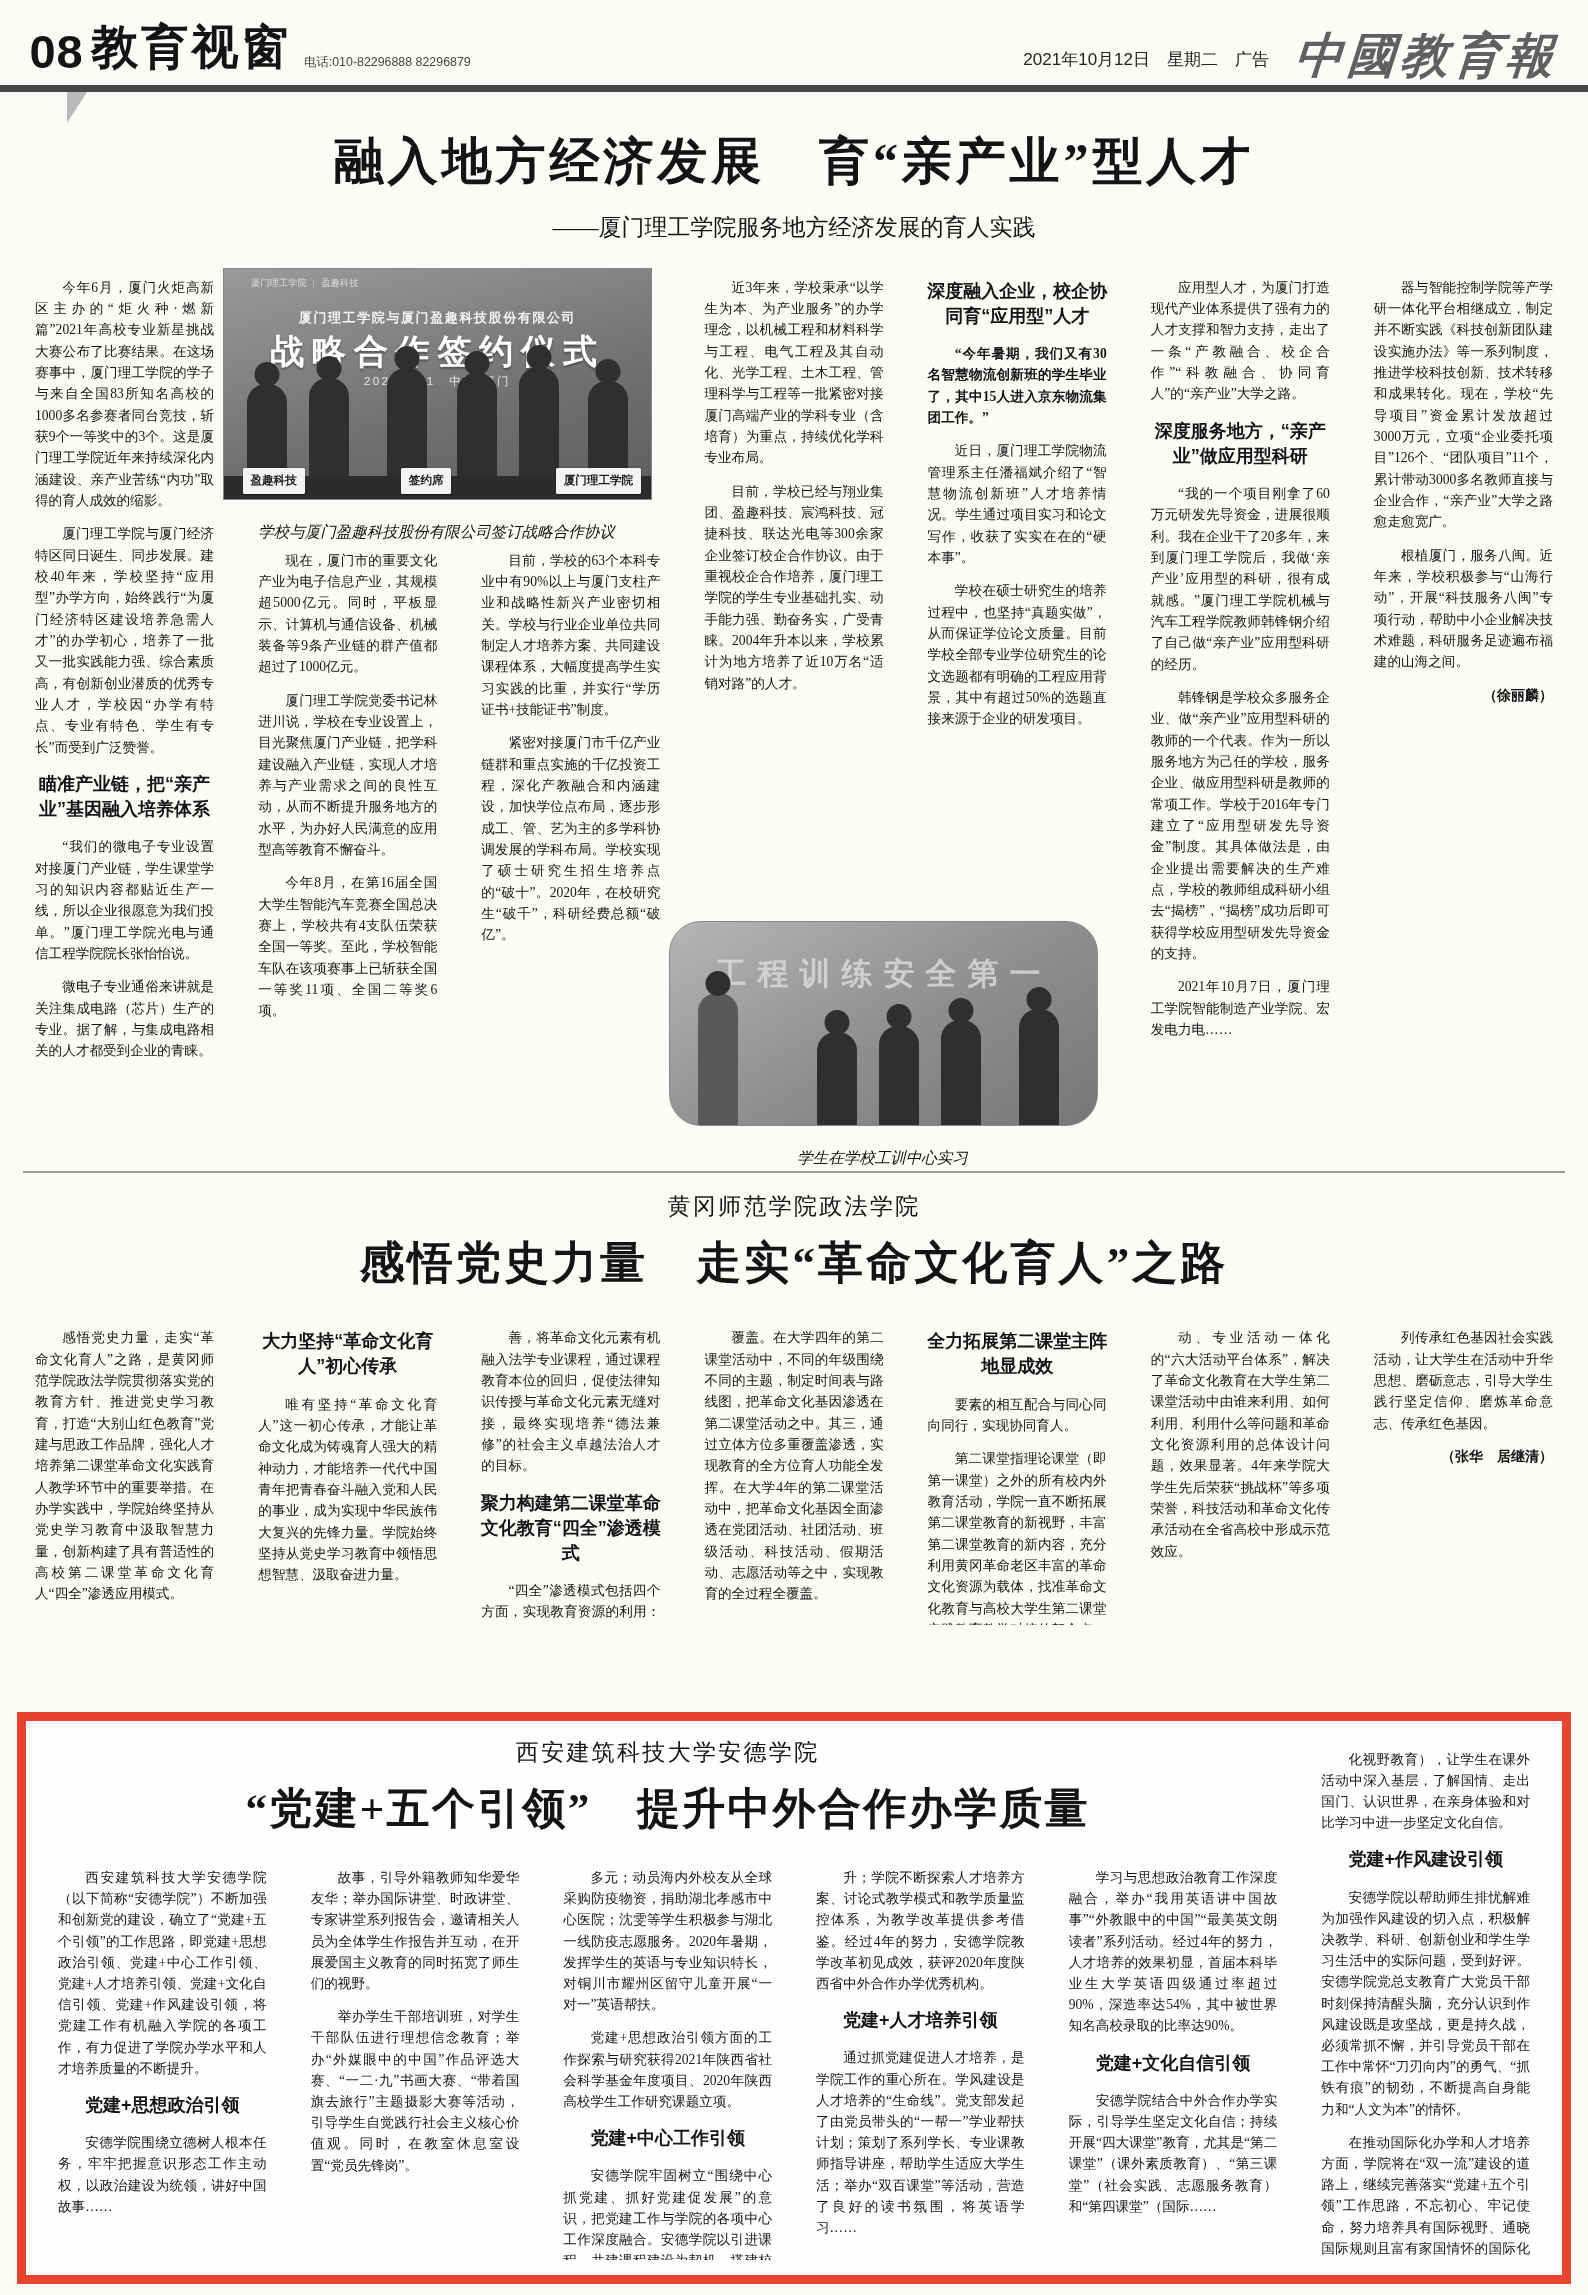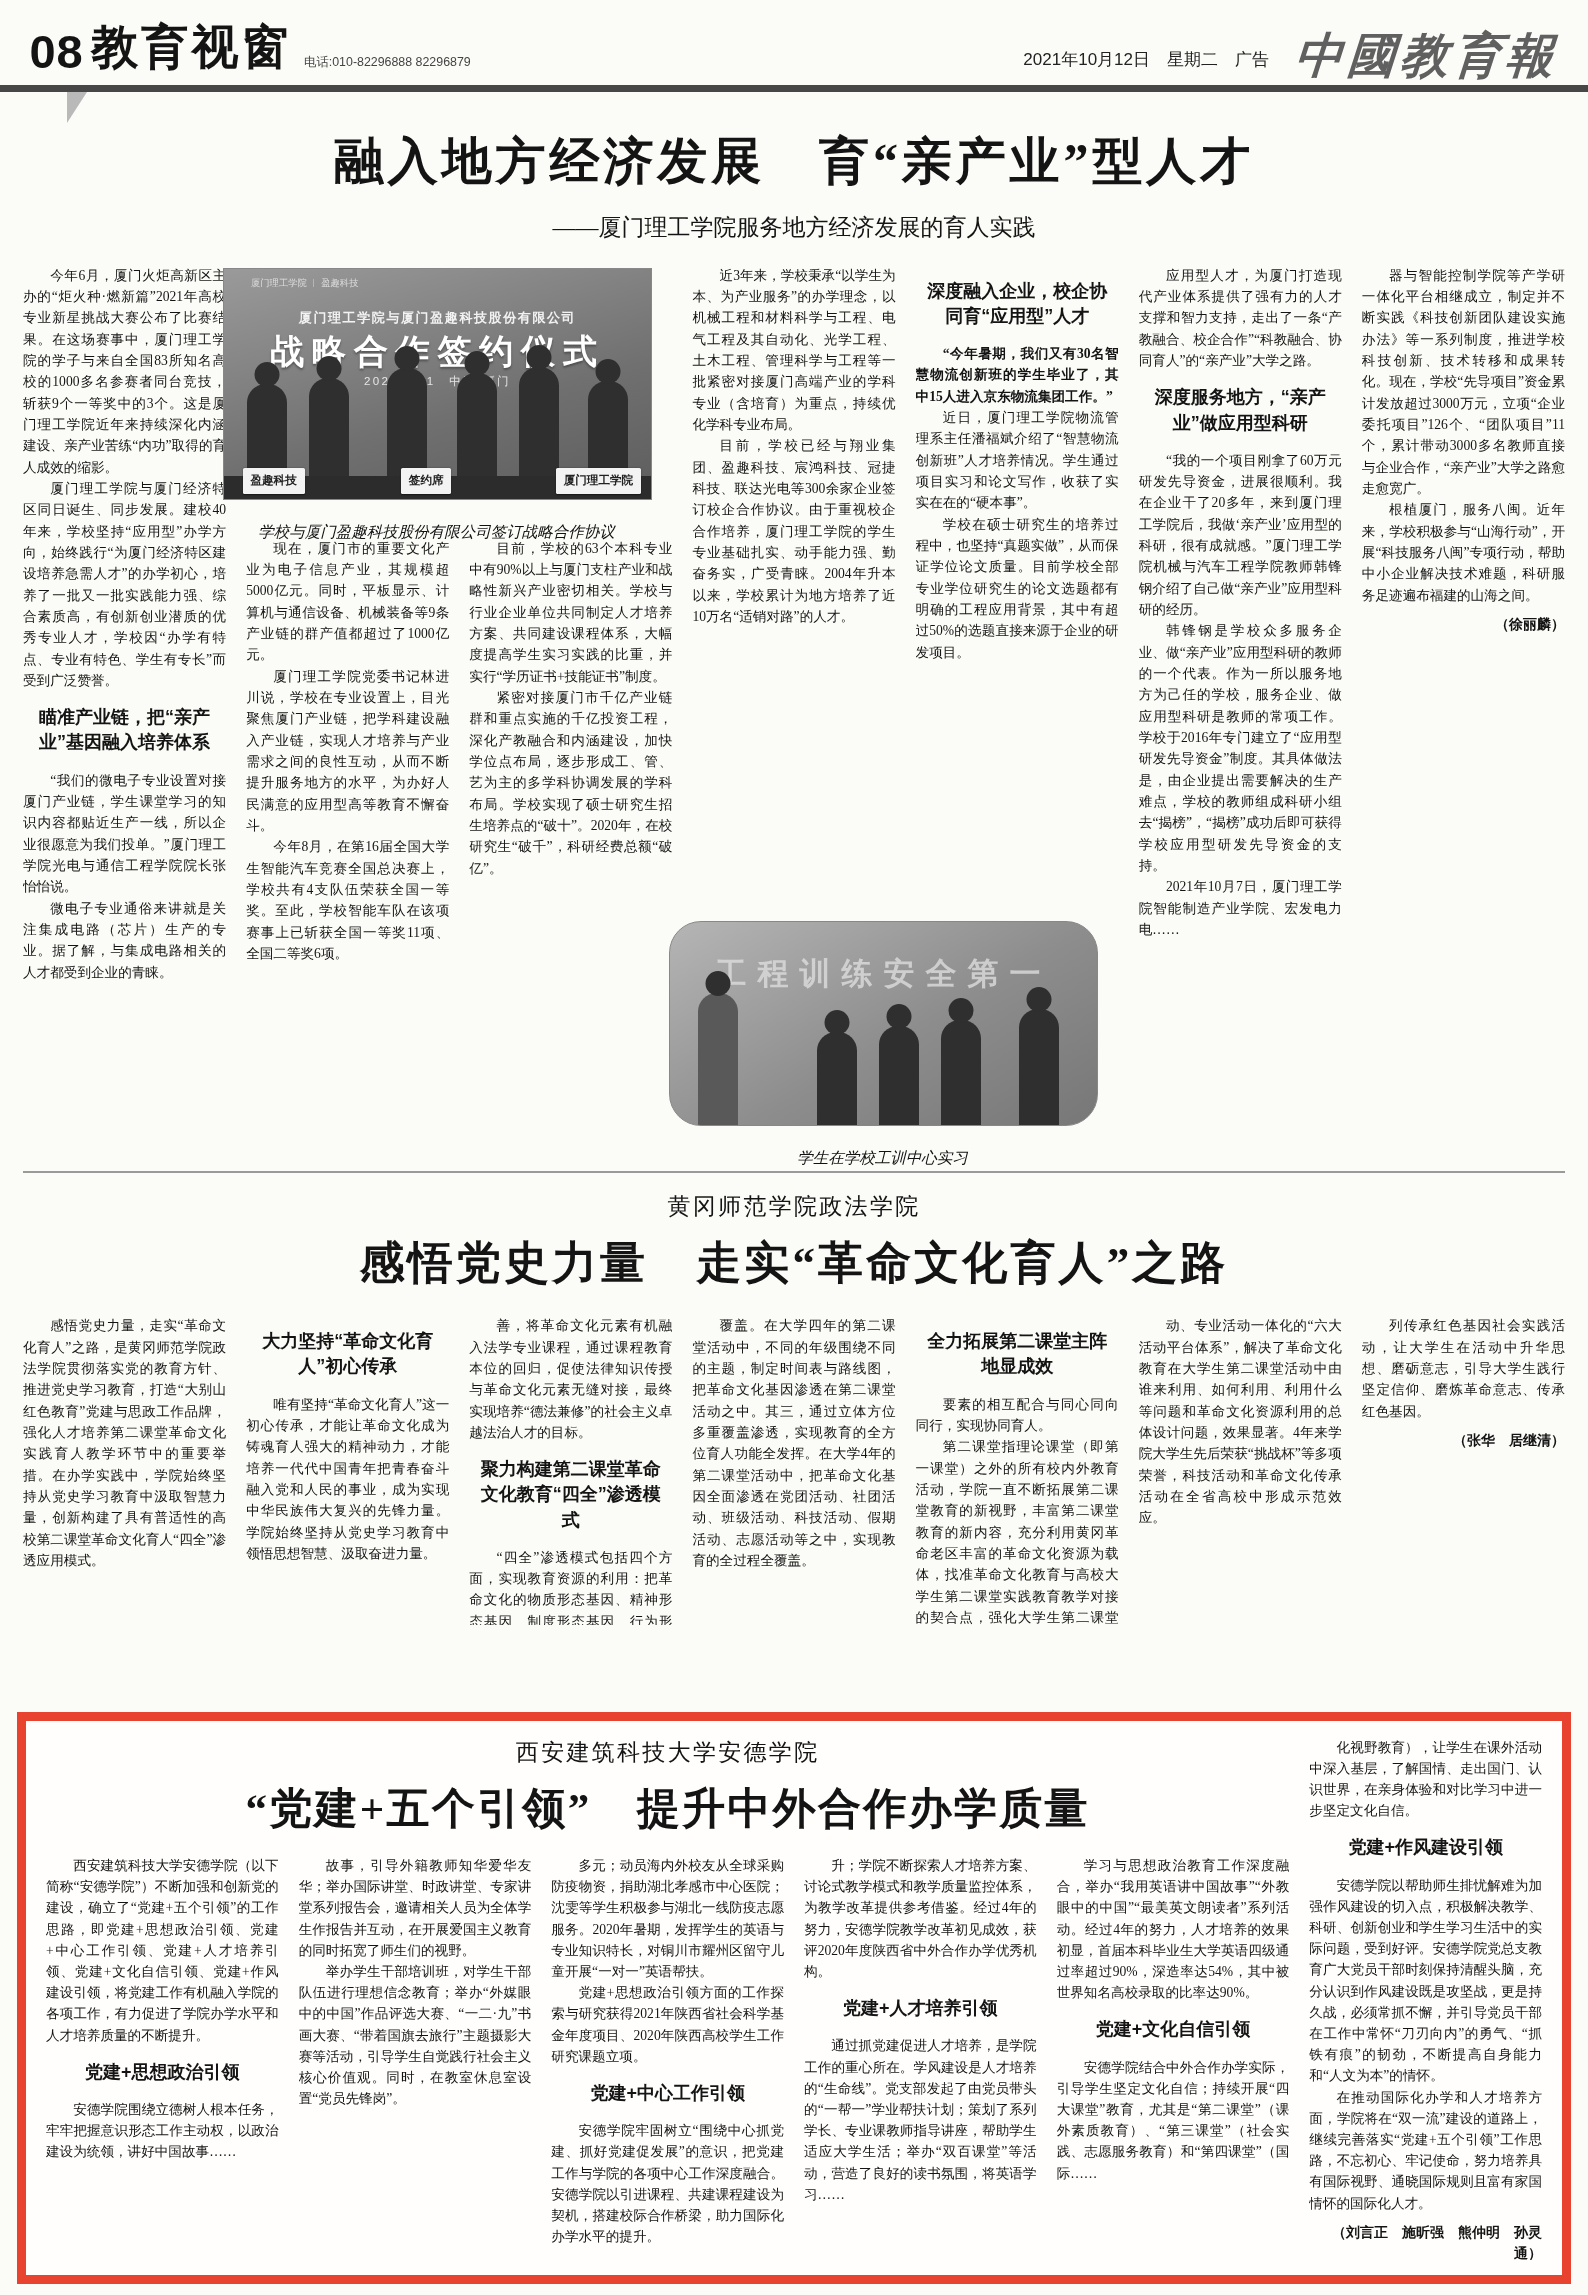--- a/index.html
+++ b/index.html
@@ -17,21 +17,21 @@
             transform:skewX(-4deg);letter-spacing:4.7px;line-height:1;}
   .toprule{height:7px;background:#474747;margin:0;position:relative;}
   .toprule .flag{position:absolute;left:67px;top:7px;width:0;height:0;
                  border-right:20px solid transparent;border-top:31px solid #b9b9b9;}
   
   .a1-headline{text-align:center;font-size:50px;font-weight:bold;letter-spacing:3.9px;margin:36px 0 0 0;}
   .a1-sub{text-align:center;font-size:23px;margin:17px 0 0 0;}
   .cols{display:flex;gap:20px;padding:0 23px;position:relative;margin-top:22px;}
   .col{flex:1 1 0;font-size:13.6px;line-height:1.57;text-align:justify;overflow:hidden;}
   .cols.a1 .col{height:892px;}
-  .col p{margin:0;text-indent:2em;}
+  .col p{margin:12px;text-indent:2em;}
   .col .subhead{font-family:Liberation Sans, sans-serif;font-weight:bold;font-size:18px;
                 text-align:center;line-height:1.4;margin:14px 4.7px;text-indent:0;}
   .col .quote{font-weight:bold;}
   .col .author{text-align:right;font-weight:bold;text-indent:0;margin-top:7.8px;
                font-family:"Liberation Sans","DejaVu Sans",sans-serif;font-size:14px;}
   
   .photo-block{position:absolute;}
   .photo-img{position:relative;width:100%;background:linear-gradient(165deg,#9a9a9a,#707070 60%,#5d5d5d);
              overflow:hidden;border:0.8px solid #888;}
   .ph-logos{position:absolute;top:7.8px;left:27px;font:9.3px "Liberation Sans",sans-serif;color:#e9e9e9;opacity:.85;}

